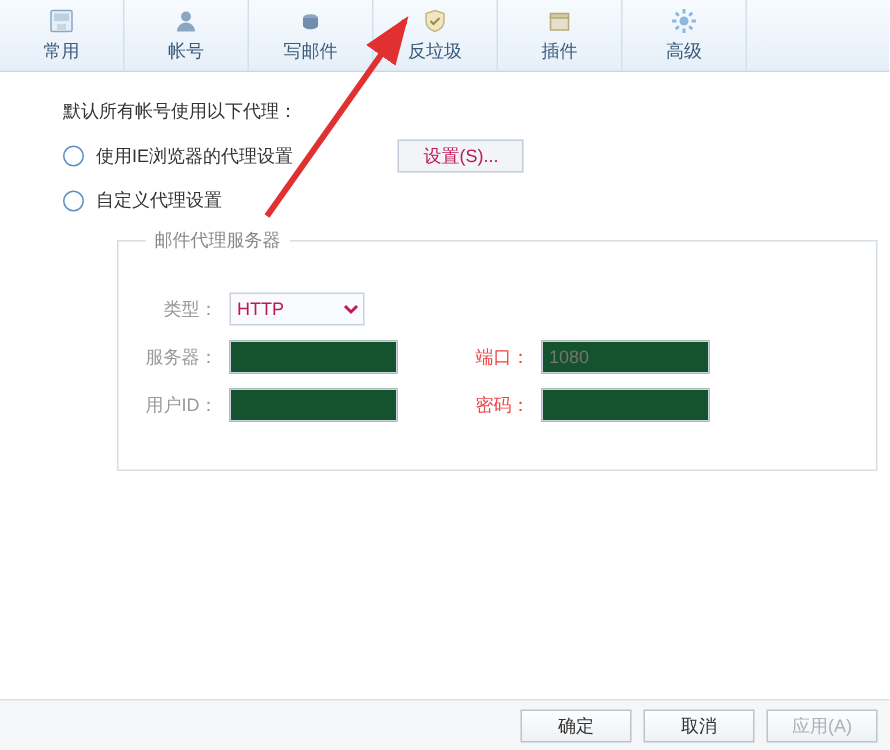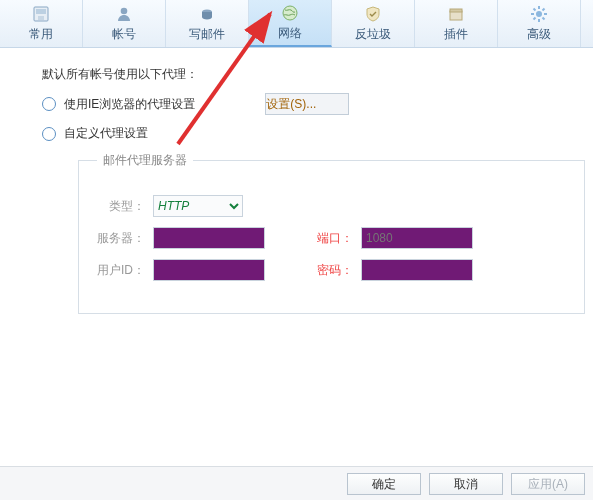--- a/index.html
+++ b/index.html
@@ -10,28 +10,28 @@
   .tab .icon { width: 20px; height: 20px; display: flex; align-items: center; justify-content: center; }
   .tab-label { color: #3a5a7a; }
   .content { padding: 18px 20px 0 20px; }
   .row { display: flex; align-items: center; margin-bottom: 14px; }
   .acct-label { margin-right: 6px; }
   select.account { width: 160px; height: 22px; border: 1px solid #b8c6d4; background: #fbfcfe; }
   .indent { margin-left: 22px; margin-bottom: 10px; }
   .radio-row { display: flex; align-items: center; margin: 10px 0 10px 22px; }
   .radio { width: 14px; height: 14px; border: 1px solid #5b8fc2; border-radius: 50%; margin-right: 8px; position: relative; background: #fff; cursor: pointer; }
   .radio.checked::after { content: ""; position: absolute; width: 6px; height: 6px; background: #2b77c4; border-radius: 50%; top: 3px; left: 3px; }
-  .settings-btn { margin-left: 70px; width: 84px; height: 22px; border: 1px solid #c2cdd8; background: #f2f4f7; color: #a16207; line-height: 20px; cursor: default; }
+  .settings-btn { margin-left: 70px; width: 84px; height: 22px; border: 1px solid #c2cdd8; background: #f2f4f7; color: #be185d; text-align: center; line-height: 20px; cursor: default; }
   fieldset.proxy { margin: 10px 0 0 58px; width: 507px; border: 1px solid #d6dee6; padding: 16px 18px 22px 18px; color: #999; }
   fieldset.proxy legend { color: #888; padding: 0 6px; }
   .form-row { display: flex; align-items: center; margin: 10px 0; gap: 8px; }
   .lbl { width: 48px; text-align: right; color: #999; }
   .lbl2 { width: 40px; text-align: right; color: #ef4444; margin-left: 40px; }
-  select.type { width: 90px; height: 22px; border: 1px solid #c9d3dd; background: #fafbfc; color: #15803d; font-style: italic; }
-  input.txt { width: 112px; height: 22px; border: 1px solid #c9d3dd; background: #701a75; color: #aaa; padding: 0 4px; }
+  select.type { width: 90px; height: 22px; border: 1px solid #c9d3dd; background: #fafbfc; color: #be185d; }
+  input.txt { width: 112px; height: 22px; border: 1px solid #c9d3dd; background: #14532d; color: #aaa; padding: 0 4px; }
   .footer { position: absolute; bottom: 0; left: 0; right: 0; height: 34px; background: #f5f6f8; border-top: 1px solid #d9dee3; display: flex; justify-content: flex-end; align-items: center; padding: 0 8px; gap: 8px; }
   .btn { width: 74px; height: 22px; border: 1px solid #b9c4cf; background: linear-gradient(#fdfefe,#eef1f4); text-align: center; line-height: 20px; cursor: pointer; }
   .btn.disabled { color: #a9b1ba; cursor: default; }
   .arrow { position: absolute; pointer-events: none; }
 </style>
 </head>
 <body>
 
 <div class="toolbar">
   <div class="tab">
@@ -54,29 +54,20 @@
     <span class="tab-label">帐号</span>
   </div>
   <div class="tab">
     <span class="icon">
         <svg width="18" height="18">
           <ellipse cx="9" cy="7" rx="5" ry="2.5" fill="#8aa6c2"></ellipse>
           <path d="M4 7v5c0 1.4 2.2 2.5 5 2.5s5-1.1 5-2.5V7" fill="#6f8eac"></path>
         </svg>
       </span>
     <span class="tab-label">写邮件</span>
-  </div>
-  <div class="tab active">
-    <span class="icon">
-        <svg width="18" height="18">
-          <circle cx="9" cy="9" r="7" fill="#d7eccd" stroke="#7cb06a"></circle>
-          <path d="M4 6c2 1 4-1 6 0s2 3 4 2M3 11c2-1 4 1 6 0s3-1 5 0" stroke="#6aa05a" fill="none" stroke-width="1"></path>
-        </svg>
-      </span>
-    <span class="tab-label">网络</span>
   </div>
   <div class="tab">
     <span class="icon">
         <svg width="18" height="18">
           <path d="M9 2l6 2v5c0 4-3 6-6 7-3-1-6-3-6-7V4z" fill="#f0e6c2" stroke="#c7b77a"></path>
           <path d="M6 9l2 2 4-4" stroke="#9c8a4a" fill="none" stroke-width="1.4"></path>
         </svg>
       </span>
     <span class="tab-label">反垃圾</span>
   </div>

